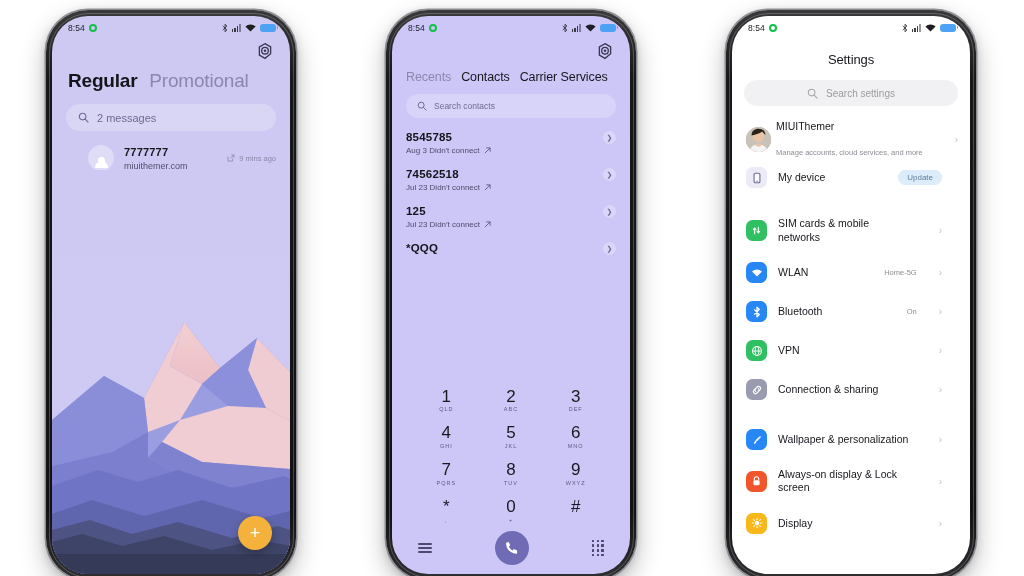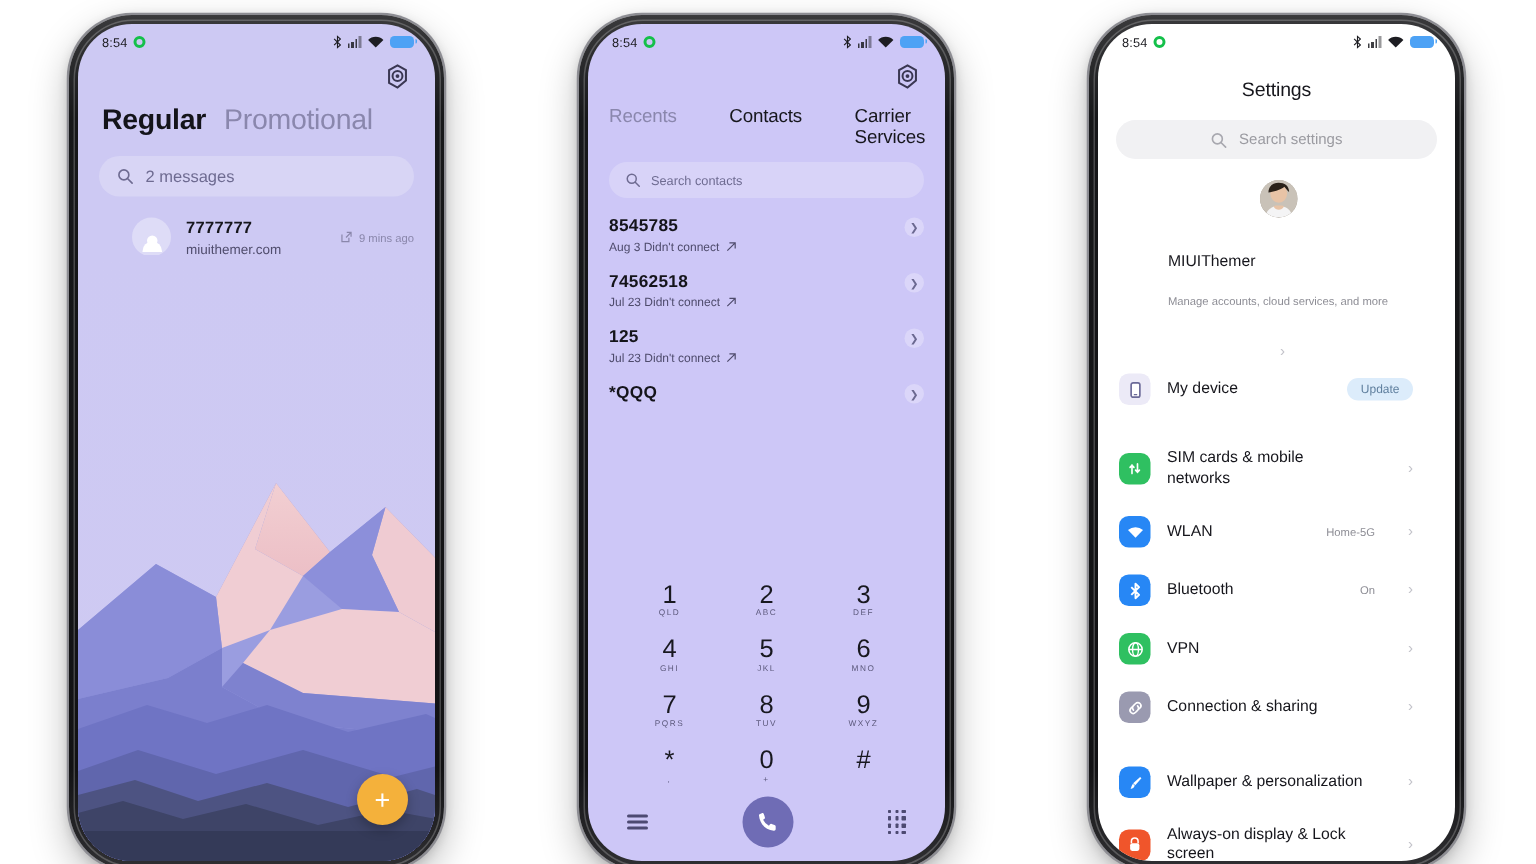--- a/index.html
+++ b/index.html
@@ -106,21 +106,21 @@
     background:#f4b13b; box-shadow:0 3px 8px rgba(0,0,0,.25);
     display:flex;align-items:center;justify-content:center;
     color:#fff;font-size:18px;font-weight:300;line-height:1;
   }
 
   
   .dial-gear{ position:absolute; right:16px; top:26px; width:18px;height:18px;}
   .dial-tabs{display:flex; align-items:baseline; gap:10px; padding:34px 0 0 14px;}
   .dtab{font-size:12.5px;letter-spacing:-.1px;}
   .dtab.idle{color:#8a87ad;}
-  .dtab.on{color:#16161c;margin-left:25px;}
+  .dtab.on{color:#16161c;}
   .dial-search{
     margin:10px 14px 0 14px;height:24px;border-radius:12px;
     background:rgba(255,255,255,.22);display:flex;align-items:center;gap:7px;
     padding:0 11px;font-size:8.5px;color:#6e6b91;
   }
   .call-list{padding:0 14px;}
   .call-row{
     display:flex;align-items:flex-start;justify-content:space-between;
     padding:13px 0 0 0;
   }
@@ -150,21 +150,21 @@
   .dotgrid{display:grid;grid-template-columns:repeat(3,2.6px);gap:2.2px;}
   .dotgrid span{width:2.6px;height:2.6px;background:#4d4a72;border-radius:.5px;}
 
   
   .set-title{text-align:center;font-size:13px;color:#16161c;padding-top:16px;letter-spacing:-.1px;}
   .set-search{
     margin:13px 12px 0 12px;height:26px;border-radius:13px;background:#f1f1f3;
     display:flex;align-items:center;gap:8px;padding:0 12px;font-size:10px;color:#9b9ba1;justify-content:center;
   }
   .acct{
-    display:flex;align-items:center;gap:23px;padding:14px 12px 0 14px;flex-direction:column;
+    display:flex;align-items:center;gap:5px;padding:14px 12px 0 14px;
   }
   .acct-pic{
     width:25px;height:25px;border-radius:50%;flex:0 0 auto;overflow:hidden;
     background:linear-gradient(180deg,#b9b1a7,#8d8478);
   }
   .acct-txt{flex:1 1 auto;min-width:0;}
   .acct-name{font-size:10.5px;color:#16161c;}
   .acct-sub{font-size:7.5px;color:#8d8d95;line-height:1.35;margin-top:16px;}
   .chev{color:#c3c3ca;font-size:10px;flex:0 0 auto;padding-left:6px;}
   .set-group{padding:0 28px 0 14px;}

